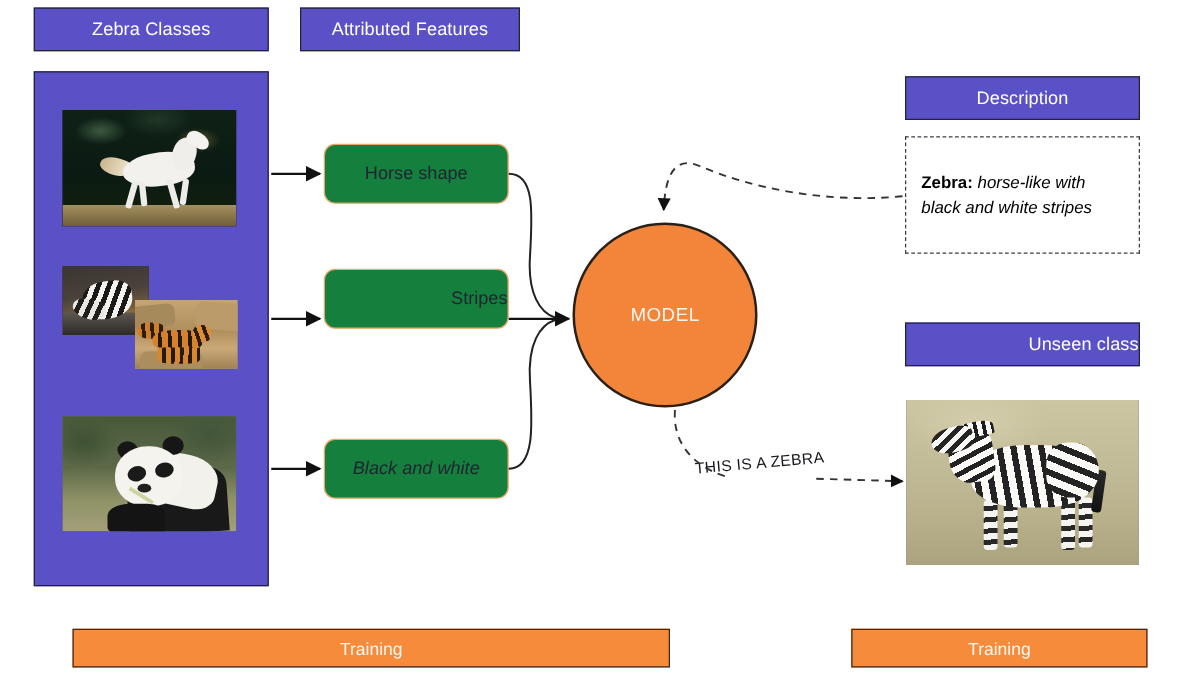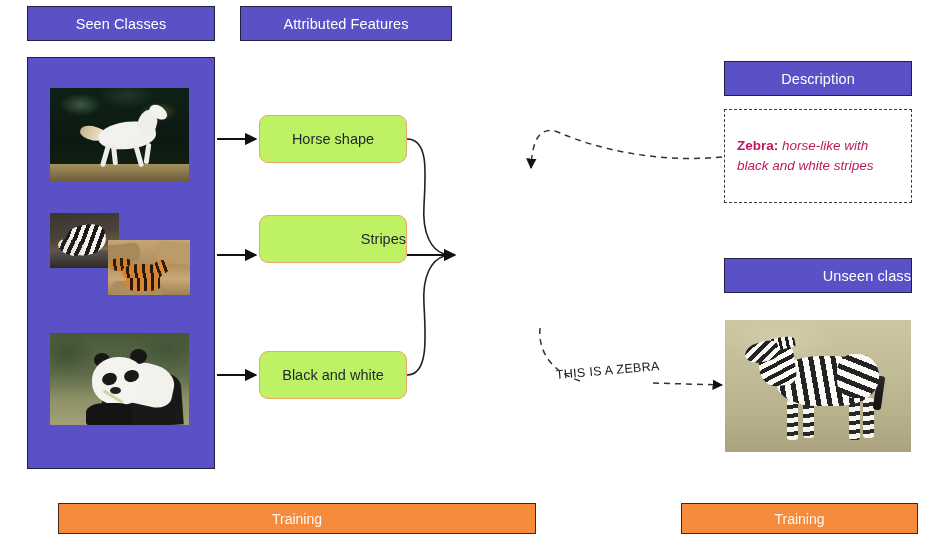--- a/index.html
+++ b/index.html
@@ -23,21 +23,21 @@
     border: 1.5px solid #22223f;
     color: #ffffff;
     font-size: 14.5px;
     display: flex;
     align-items: center;
     justify-content: center;
     letter-spacing: .1px;
     box-sizing: border-box;
   }
   #seen-classes-header { left: 27px; top: 6px; width: 188px; height: 35px; }
-  #attributed-features-header { left: 240px; top: 6px; width: 212px; height: 35px; }
+  #attributed-features-header { left: 240px; top: 6px; width: 176px; height: 35px; }
   #description-header { left: 724px; top: 61px; width: 188px; height: 35px; }
   #unseen-class-header { left: 724px; top: 258px; width: 188px; height: 35px; justify-content: flex-end; }
 
   #seen-classes-panel {
     position: absolute;
     left: 27px; top: 57px;
     width: 188px; height: 412px;
     background: #5B51C6;
     border: 1.5px solid #22223f;
     box-sizing: border-box;
@@ -222,31 +222,31 @@
   #photo-zebra .tail {
     position:absolute; left:150px; top:56px; width:8px; height:34px;
     background: linear-gradient(180deg,#2a2a2a,#111);
     border-radius: 3px; transform: rotate(8deg);
   }
 
   
   .feature-box {
     position: absolute;
     width: 148px; height: 48px;
-    background: #bef264;
+    background: #15803d;
     border: 1.6px solid #e8a867;
     border-radius: 9px;
     display: flex; align-items: center; justify-content: center;
     color: #1f2430;
     font-size: 14.5px;
     box-sizing: border-box;
   }
   #feature-horse-shape { left: 259px; top: 115px; }
   #feature-stripes    { left: 259px; top: 215px; justify-content: flex-end; }
-  #feature-black-white{ left: 259px; top: 351px; }
+  #feature-black-white{ left: 259px; top: 351px; font-style: italic; }
 
   
   #model-circle {
     position: absolute;
     left: 458px; top: 178px;
     width: 148px; height: 148px;
     background: #F2853A;
     border: 2px solid #2a2016;
     border-radius: 50%;
     display: flex; align-items: center; justify-content: center;
@@ -261,21 +261,21 @@
     position: absolute;
     left: 724px; top: 109px;
     width: 188px; height: 94px;
     border: 1.6px dashed #3c3c46;
     background: #ffffff;
     box-sizing: border-box;
     display: flex; align-items: center; justify-content: center;
     padding: 0 12px;
   }
   #description-text {
-    font-size: 13.5px; line-height: 1.45; color: #be185d;
+    font-size: 13.5px; line-height: 1.45; color: #000000;
     font-style: italic; text-align: left;
   }
   #description-text b { font-style: normal; }
 
   
   .stage-banner {
     position: absolute;
     background: #F78B3C;
     border: 1.6px solid #42281a;
     color: #fdf7f2;
@@ -299,21 +299,21 @@
     transform-origin: left center;
     white-space: nowrap;
   }
 </style>
 </head>
 <body>
 
 <div id="canvas">
 
   <div class="hdr-box" id="seen-classes-header">
-    <span>Seen Classes</span>
+    <span>Zebra Classes</span>
   </div>
   <div class="hdr-box" id="attributed-features-header">
     <span>Attributed Features</span>
   </div>
   <div class="hdr-box" id="description-header">
     <span>Description</span>
   </div>
   <div class="hdr-box" id="unseen-class-header">
     <span>Unseen class</span>
   </div>
@@ -368,20 +368,23 @@
   <div class="feature-box" id="feature-horse-shape">
     <span>Horse shape</span>
   </div>
   <div class="feature-box" id="feature-stripes">
     <span>Stripes</span>
   </div>
   <div class="feature-box" id="feature-black-white">
     <span>Black and white</span>
   </div>
 
+  <div id="model-circle">
+    <span>MODEL</span>
+  </div>
 
   <div id="description-box">
     <div id="description-text">
       <b>Zebra:</b><span> horse-like with black and white stripes</span>
     </div>
   </div>
 
   <div class="photo" id="photo-zebra">
     <div class="bg"></div>
     <div class="leg lg1"></div>

